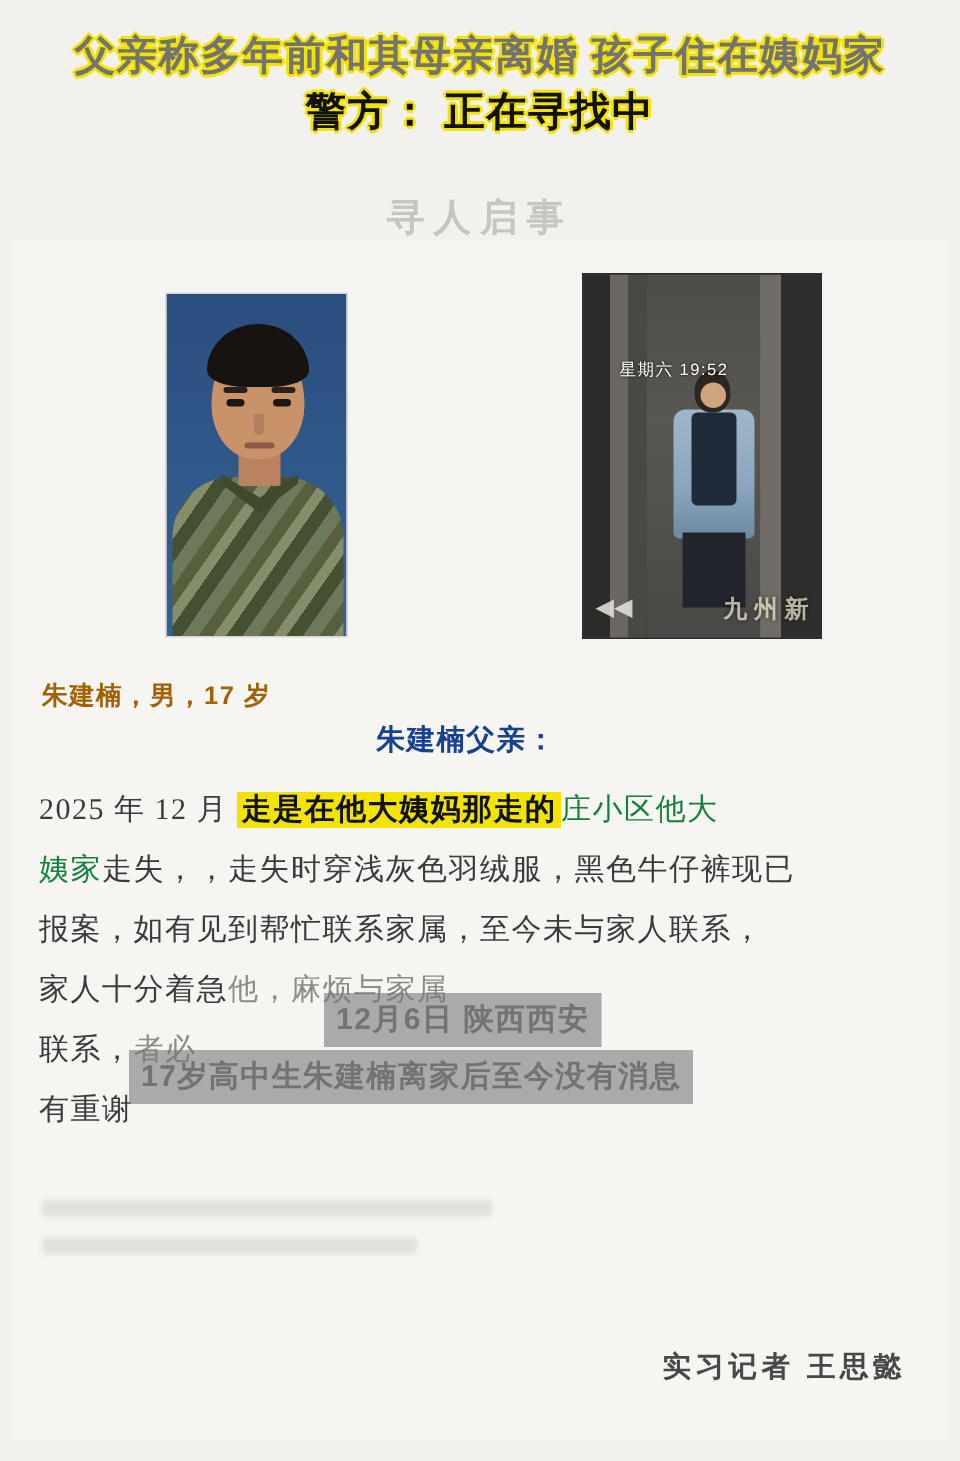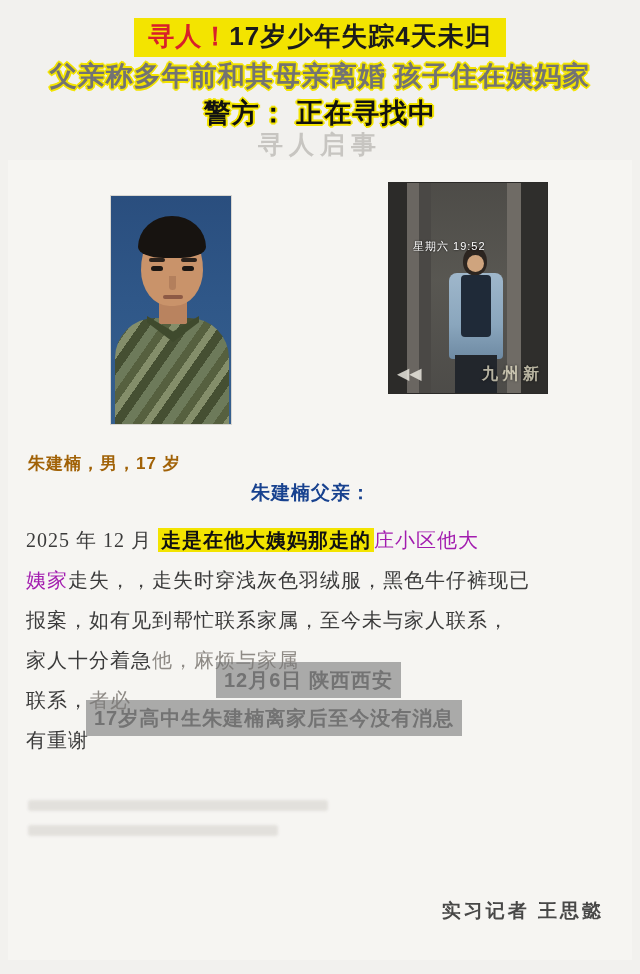--- a/index.html
+++ b/index.html
@@ -193,21 +193,21 @@
     height: 26px;
     background: #3f4a2d;
     clip-path: polygon(0 0, 50% 60%, 100% 0, 100% 24%, 50% 100%, 0 24%);
   }
 
   .photo-cctv {
     position: absolute;
     top: 22px;
     left: 380px;
     width: 160px;
-    height: 212px;
+    height: 244px;
     background: #3c3b39;
     overflow: hidden;
     border: 1px solid #2b2a28;
     padding-left: 11px;
   }
   .cctv-doorframe {
     position: absolute;
     left: 0; top: 0;
     width: 160px; height: 244px;
     background:
@@ -314,21 +314,21 @@
     top: 360px;
     left: 18px;
     width: 590px;
     font-family: "Liberation Serif", serif;
     font-size: 20px;
     line-height: 40px;
     color: #3b3b3b;
     letter-spacing: 1px;
   }
   .body-text .ln { white-space: nowrap; display: block; height: 40px; }
-  .body-text .faded { color: #a21caf; }
+  .body-text .faded { color: #15803d; }
   .body-text .dim { color: #8e8a85; }
   .hi-yellow {
     background: #f3e400;
     color: #111;
     font-weight: bold;
     padding: 1px 3px;
   }
 
   
   .sub-overlay {
@@ -381,23 +381,20 @@
     white-space: nowrap;
     text-align: center;
   }
 </style>
 </head>
 <body>
 
 <div class="screen">
 
   <div class="headline-area">
-    <div class="hl1-wrap">
-      <span class="headline-line hl1"><span class="hl1-red">寻人！</span><span>17岁少年失踪4天未归</span></span>
-    </div>
     <div class="headline-line hl2">父亲称多年前和其母亲离婚 孩子住在姨妈家</div>
     <div class="headline-line hl3">警方： 正在寻找中</div>
   </div>
   <div class="hl-ghost">寻人启事</div>
 
   <div class="sheet">
 
     <div class="photo-id">
       <div class="body"></div>
       <div class="neck"></div>

